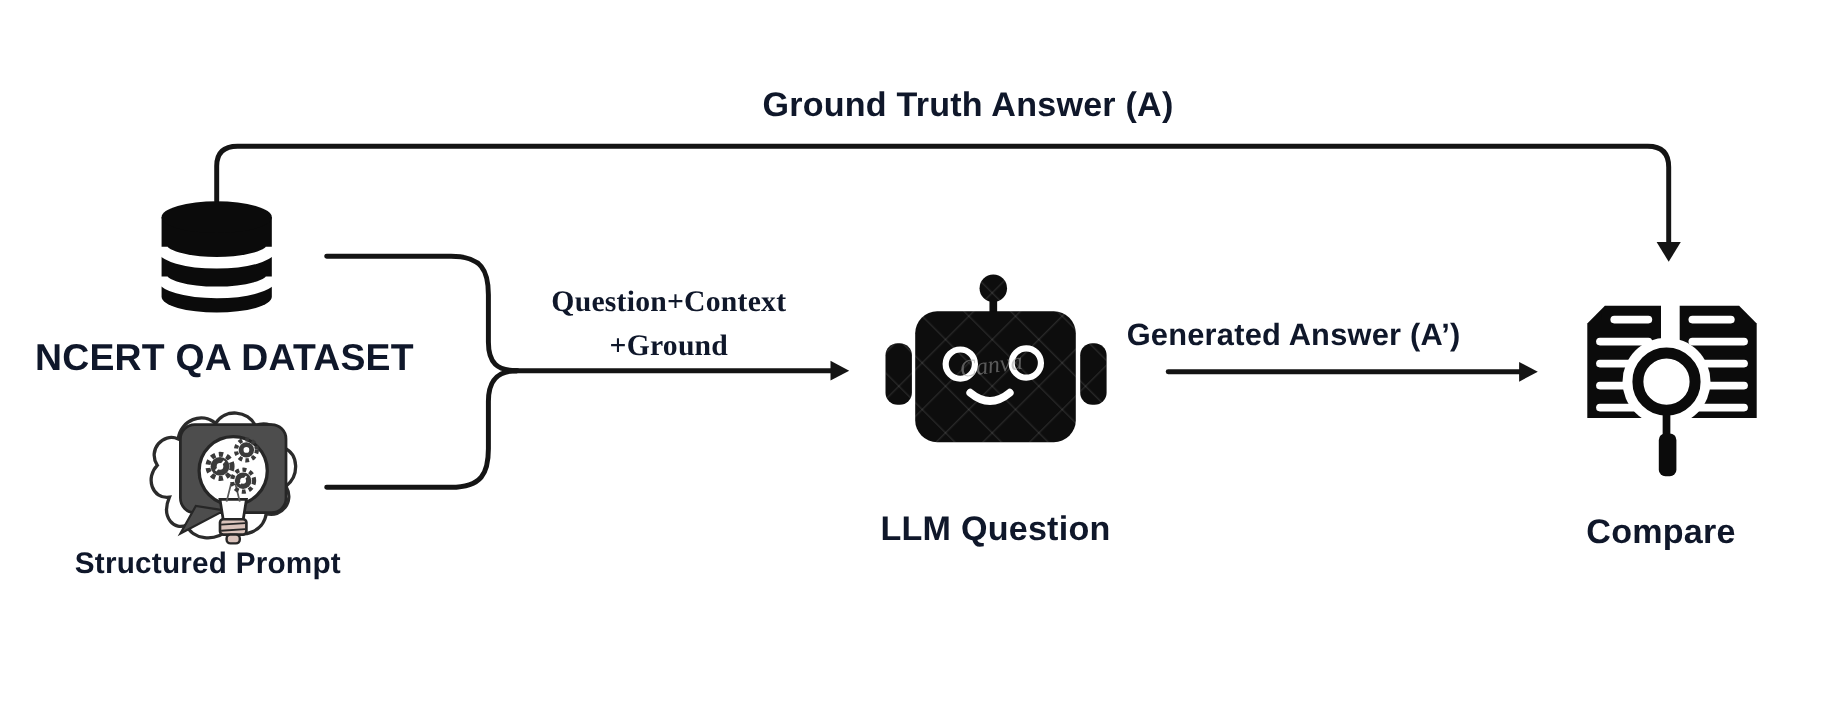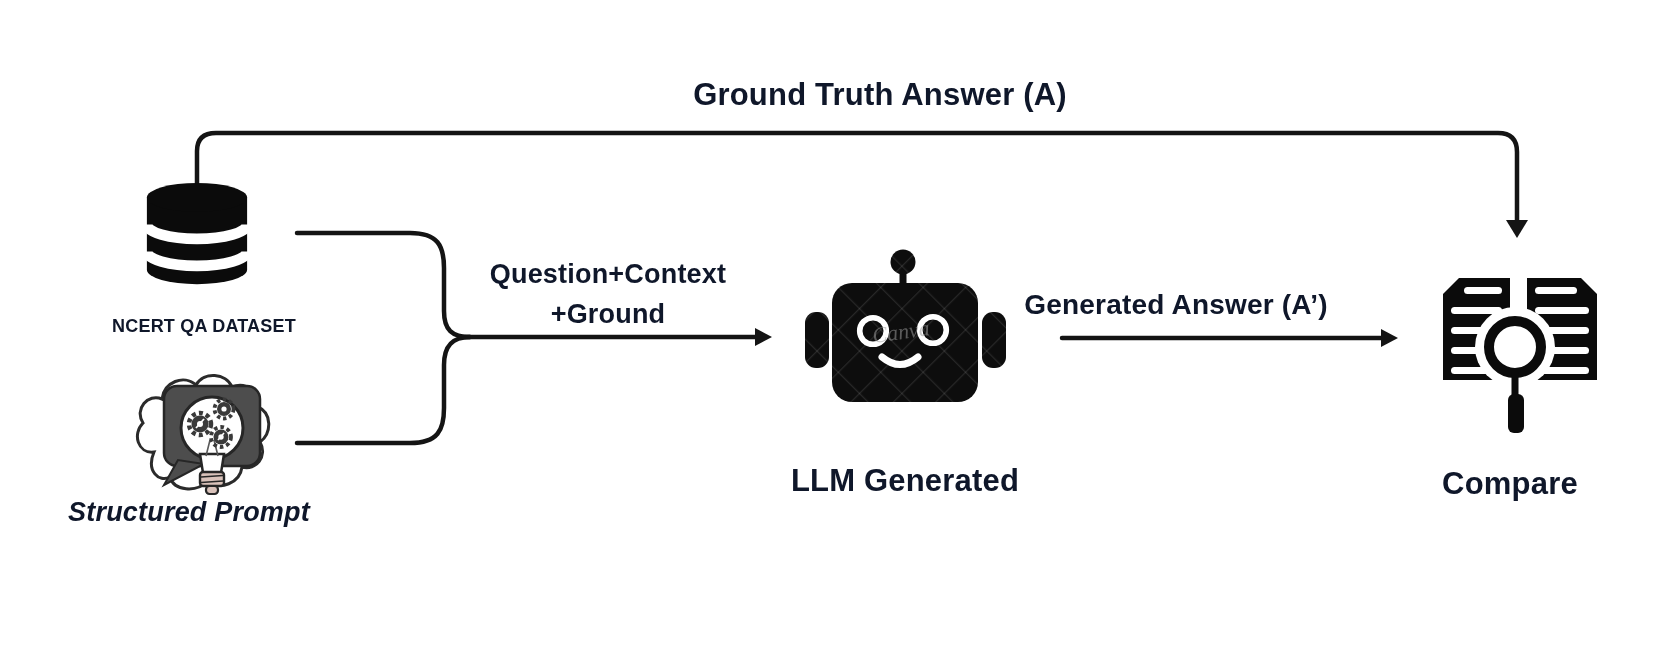--- a/index.html
+++ b/index.html
@@ -8,23 +8,23 @@
     font-family:"Liberation Sans",sans-serif;
   }
   .connectors{position:absolute;left:0;top:0;}
   .icon{position:absolute;}
   .label{
     position:absolute;transform:translateX(-50%);
     font-weight:700;color:#0f172a;white-space:nowrap;text-align:center;
     letter-spacing:0.2px;
   }
   .lbl-title{left:880px;top:77px;font-size:31px;}
-  .lbl-dataset{left:204px;top:306px;font-size:18px;margin-top:10px;}
-  .lbl-prompt{left:189px;top:497px;font-size:27px;font-style:italic;}
-  .lbl-input{left:608px;top:254px;font-size:27px;line-height:40px;}
+  .lbl-dataset{left:204px;top:306px;font-size:34px;}
+  .lbl-prompt{left:189px;top:497px;font-size:27px;}
+  .lbl-input{left:608px;top:254px;font-size:27px;line-height:40px;font-family:Liberation Serif, serif;}
   .lbl-llm{left:905px;top:463px;font-size:31px;}
   .lbl-generated{left:1176px;top:289px;font-size:28px;}
   .lbl-compare{left:1510px;top:466px;font-size:31px;text-align:right;}
 </style>
 </head>
 <body>
 
 <div class="canvas">
 
   <svg class="connectors" width="1666" height="655" viewBox="0 0 1666 655">
@@ -130,17 +130,17 @@
     </g>
   </svg>
 
   <div class="label lbl-title">Ground Truth Answer (A)</div>
   <div class="label lbl-dataset">NCERT QA DATASET</div>
   <div class="label lbl-prompt">Structured Prompt</div>
   <div class="label lbl-input">
     <div>Question+Context</div>
     <div>+Ground</div>
   </div>
-  <div class="label lbl-llm">LLM Generated</div>
+  <div class="label lbl-llm">LLM Question</div>
   <div class="label lbl-generated">Generated Answer (A’)</div>
   <div class="label lbl-compare">Compare</div>
 
 </div>
 
 </body></html>

